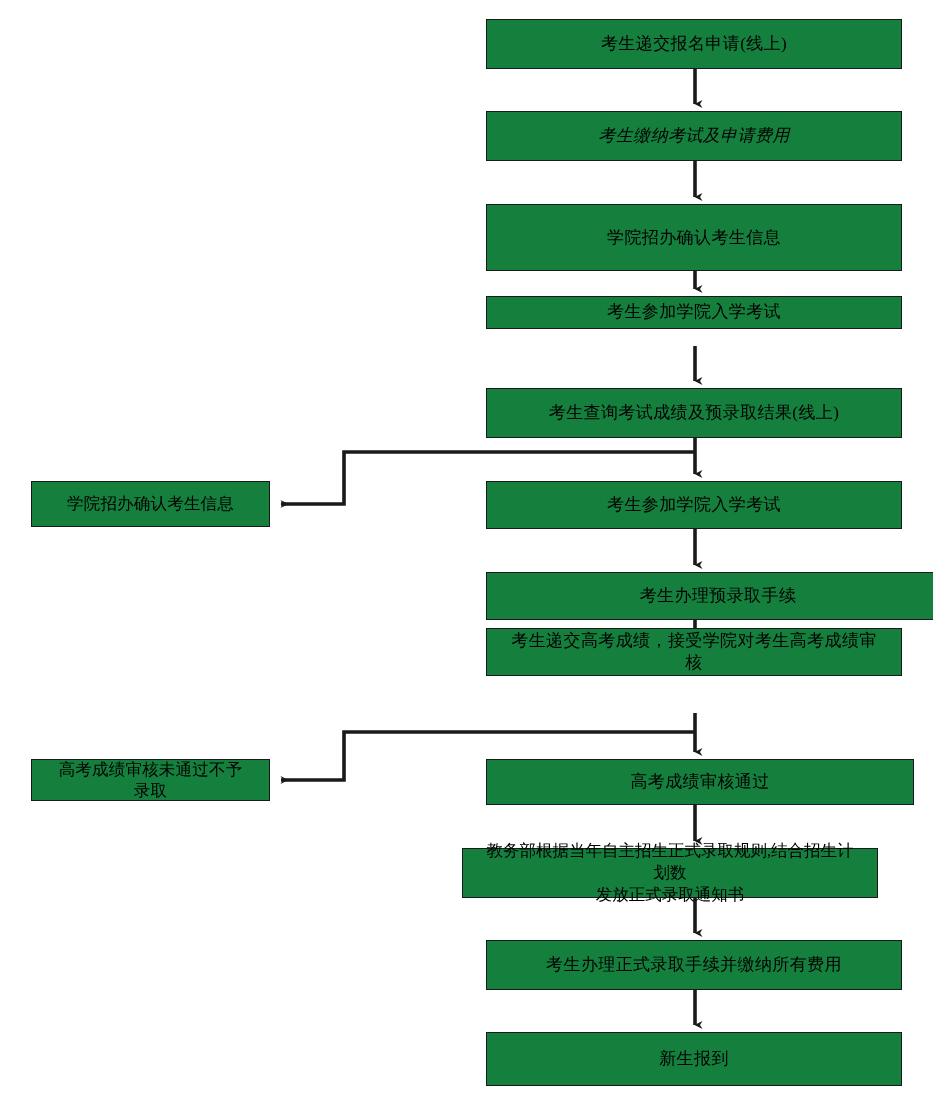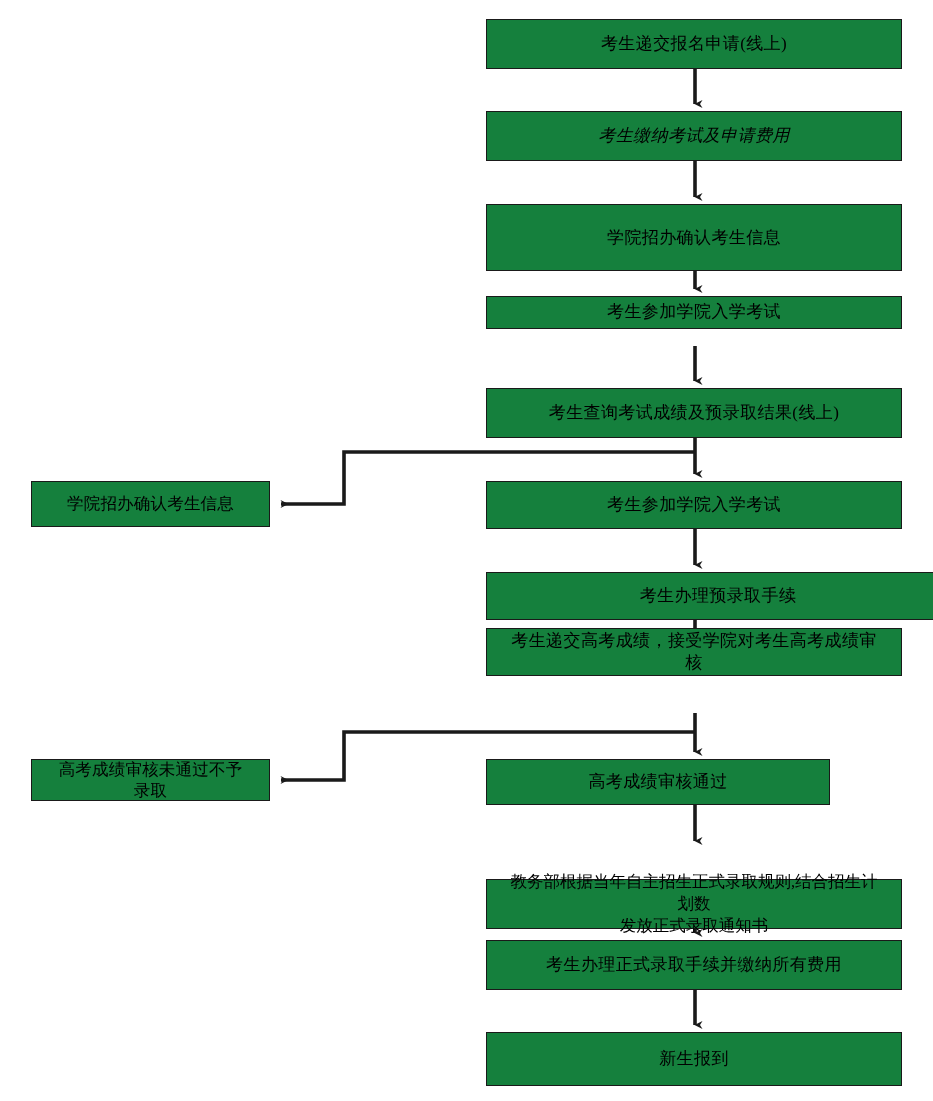--- a/index.html
+++ b/index.html
@@ -93,23 +93,23 @@
   <div class="node" style="left:486px;top:296px;width:416px;height:33px;font-family:Liberation Mono, monospace;">考生参加学院入学考试</div>
 
   <div class="node" style="left:486px;top:388px;width:416px;height:50px;">考生查询考试成绩及预录取结果(线上)</div>
 
   <div class="node" style="left:486px;top:481px;width:416px;height:48px;">考生参加学院入学考试</div>
 
   <div class="node" style="left:486px;top:572px;width:464px;height:48px;">考生办理预录取手续</div>
 
   <div class="node" style="left:486px;top:628px;width:416px;height:48px;">考生递交高考成绩，接受学院对考生高考成绩审核</div>
 
-  <div class="node" style="left:486px;top:759px;width:344px;height:46px;">高考成绩审核通过</div>
+  <div class="node" style="left:486px;top:759px;width:428px;height:46px;">高考成绩审核通过</div>
 
-  <div class="node two-line" style="left:486px;top:848px;width:416px;height:50px;margin-top:31px;">教务部根据当年自主招生正式录取规则,结合招生计划数
+  <div class="node two-line" style="left:462px;top:848px;width:416px;height:50px;">教务部根据当年自主招生正式录取规则,结合招生计划数
 发放正式录取通知书</div>
 
   <div class="node" style="left:486px;top:940px;width:416px;height:50px;">考生办理正式录取手续并缴纳所有费用</div>
 
   <div class="node" style="left:486px;top:1032px;width:416px;height:54px;">新生报到</div>
 
   <div class="node side" style="left:31px;top:481px;width:239px;height:46px;">学院招办确认考生信息</div>
 
   <div class="node side" style="left:31px;top:759px;width:239px;height:42px;font-family:Liberation Serif, serif;">高考成绩审核未通过不予录取</div>
 

